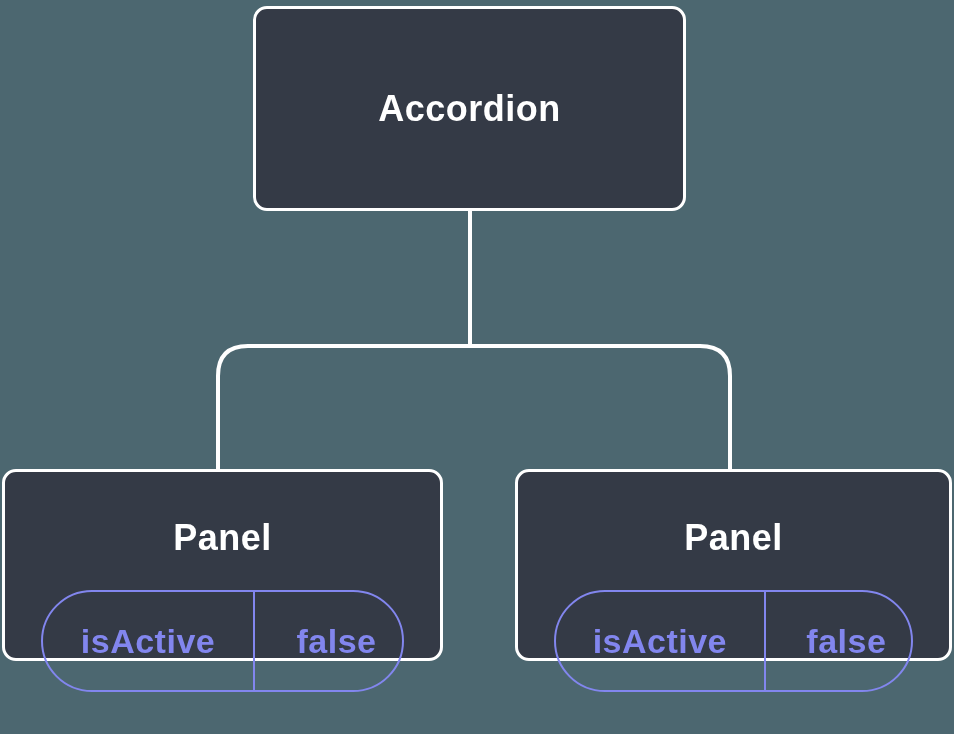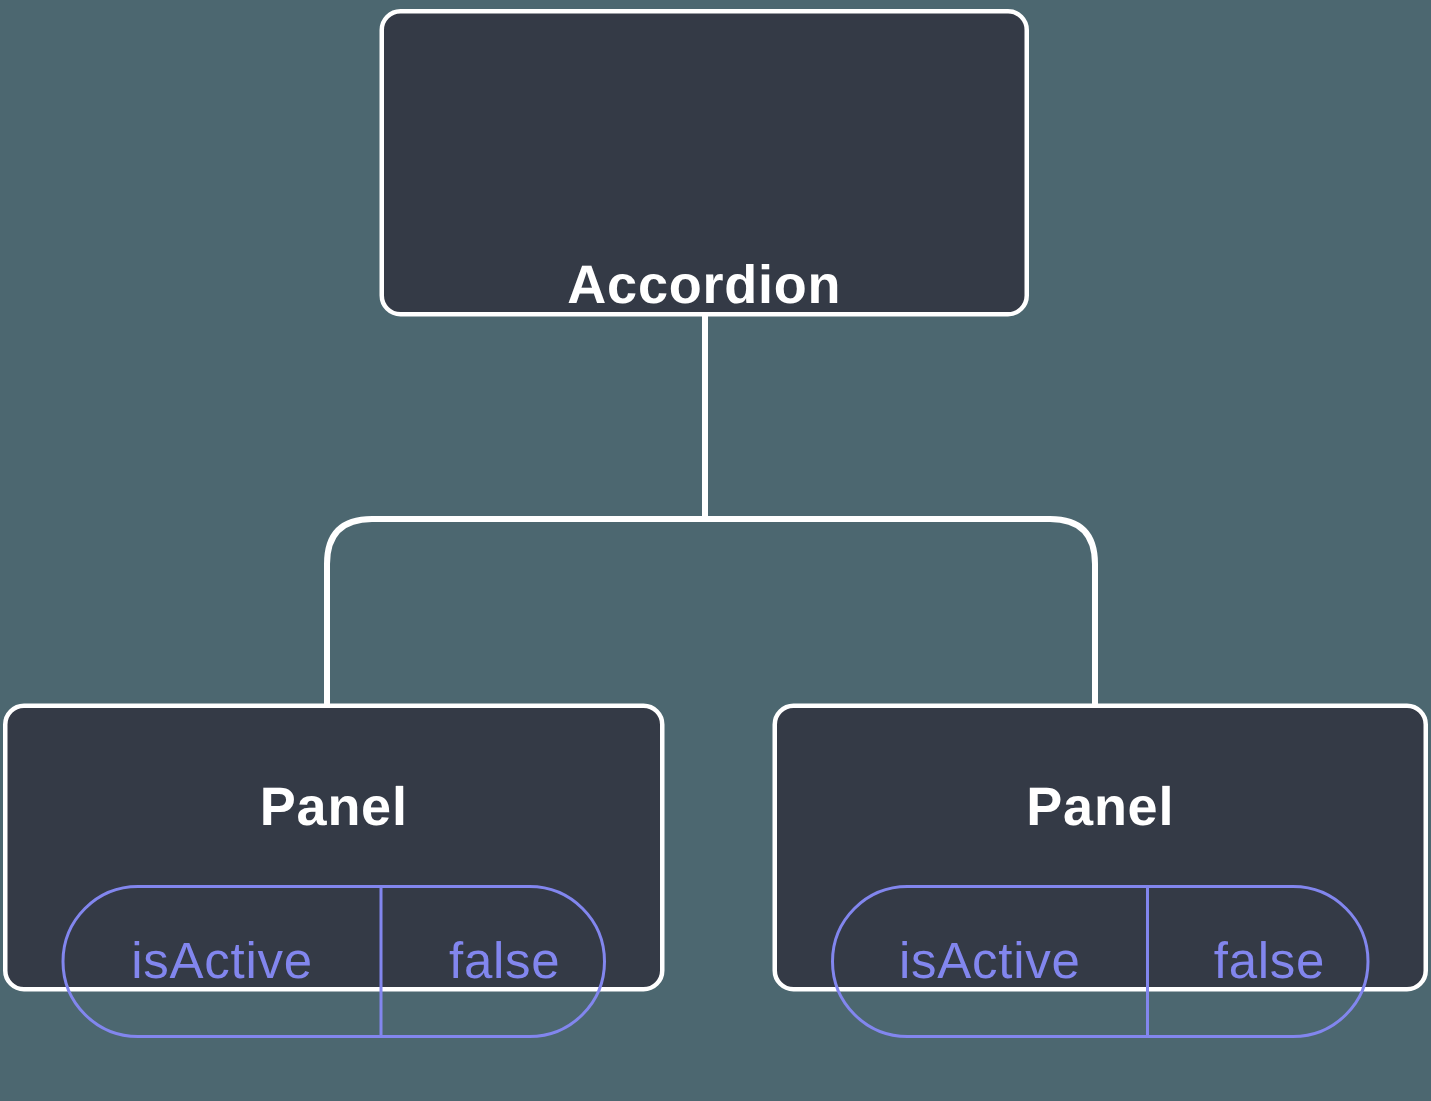--- a/index.html
+++ b/index.html
@@ -27,21 +27,21 @@
     background: #343a46;
     border: 3.5px solid #ffffff;
     border-radius: 14px;
   }
   .node-root {
     left: 253px;
     top: 6px;
     width: 433px;
     height: 205px;
     display: flex;
-    align-items: flex-end;
+    align-items: center;
     justify-content: center;
   }
   .node-label {
     color: #ffffff;
     font-size: 36px;
     font-weight: 600;
     letter-spacing: 0.5px;
     line-height: 1;
   }
   .node-panel {
@@ -70,21 +70,21 @@
     display: flex;
     align-items: stretch;
     overflow: hidden;
   }
   .prop-cell {
     display: flex;
     align-items: center;
     justify-content: center;
     color: #8286ee;
     font-size: 34px;
-    font-weight: 400;
+    font-weight: 700;
     letter-spacing: 0.5px;
   }
   .prop-name-cell {
     flex: 0 0 58.5%;
     border-right: 2.5px solid #8286ee;
   }
   .prop-value-cell {
     flex: 1 1 auto;
     margin-left: 16px;
   }

